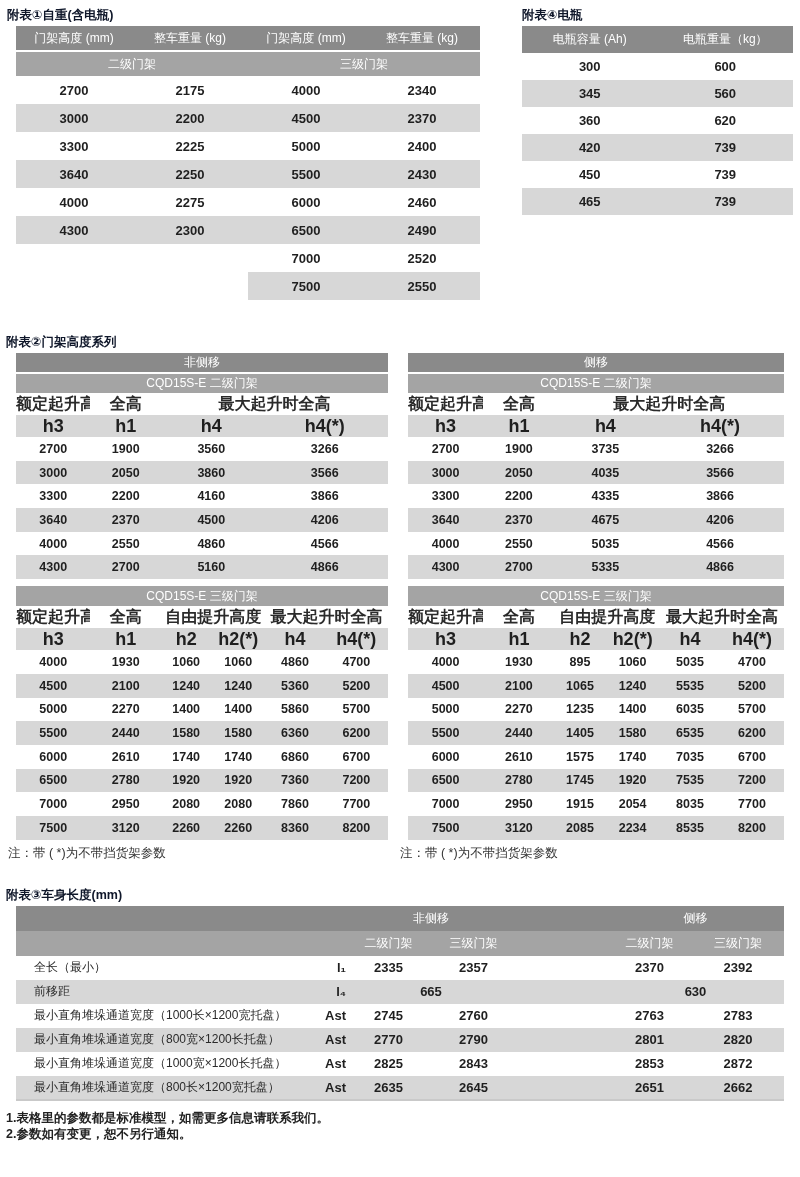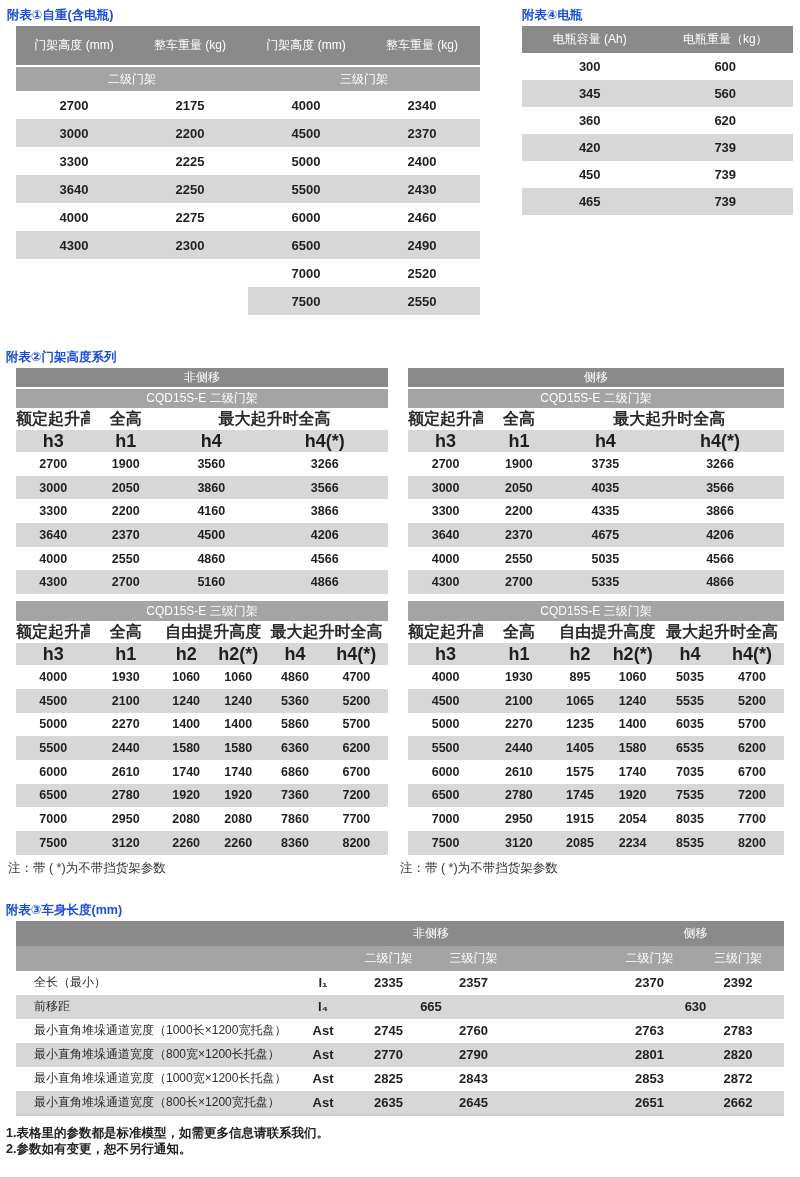--- a/index.html
+++ b/index.html
@@ -5,42 +5,42 @@
   * { box-sizing: border-box; margin: 0; padding: 0; }
   body {
     width: 800px; height: 1177px; margin: 0; overflow: hidden;
     background: #ffffff;
     font-family: "Liberation Sans", "DejaVu Sans", sans-serif;
     color: #1f1f1f;
   }
   .page { padding: 8px 0 0 6px; }
 
   .tbl-title {
-    font-size: 12.5px; font-weight: bold; color: #1d4ed8;
+    font-size: 12.5px; font-weight: bold; color: #0f172a;
     line-height: 15px; margin-bottom: 3px;
   }
   table { border-collapse: collapse; table-layout: fixed; }
   th, td { text-align: center; vertical-align: middle; overflow: hidden; white-space: nowrap; }
 
   
   th.hdark { background: #8a8a8a; color: #fff; font-weight: normal; font-size: 12px; }
   th.hmid  { background: #a4a4a4; color: #fff; font-weight: normal; font-size: 12px; }
 
   
   tbody tr:nth-child(even) { background: #d7d7d7; }
   tbody td.blank { background: #ffffff; }
 
   
   .row1 { display: flex; align-items: flex-start; }
   .colA { margin-left: 10px; width: 464px; }
   .colA .tbl-title { margin-left: -9px; }
   .colB { margin-left: 42px; width: 271px; }
 
   .t1 { width: 464px; }
-  .t1 th.hdark { height: 40px; border-bottom: 2px solid #fff; }
+  .t1 th.hdark { height: 25px; border-bottom: 2px solid #fff; }
   .t1 th.hmid  { height: 25px; }
   .t1 td { height: 28px; font-size: 13px; font-weight: bold; }
 
   .t4 { width: 271px; }
   .t4 th.hdark { height: 27px; }
   .t4 td { height: 27px; font-size: 13px; font-weight: bold; }
 
   
   .sec2-title { margin-top: 35px; }
   .row2 { display: flex; align-items: flex-start; }
@@ -55,21 +55,21 @@
   .tm.triplex { margin-top: 7px; }
   .mast-note { margin-top: 5px; margin-left: -8px; font-size: 12.5px; color: #333; line-height: 16px; }
 
   
   .sec3-title { margin-top: 27px; }
   .t3 { width: 768px; margin-left: 10px; border-bottom: 2px solid #c9c9c9; }
   .t3 th.hdark { height: 25px; }
   .t3 th.hmid  { height: 25px; }
   .t3 td { height: 24px; font-size: 13px; font-weight: bold; }
   .t3 td:first-child { text-align: left; padding-left: 18px; font-size: 12px; font-weight: normal; color: #2a2a2a; }
-  .t3 td:nth-child(2) { font-weight: bold; font-size: 13px; }
+  .t3 td:nth-child(2) { font-weight: bold; font-size: 13px; text-align: right; }
 
   .footer-notes { margin-top: 9px; }
   .footer-note { font-size: 12.5px; font-weight: bold; color: #222; line-height: 16px; }
 </style>
 </head>
 <body>
 
 <div class="page">
 
   <div class="row1">

